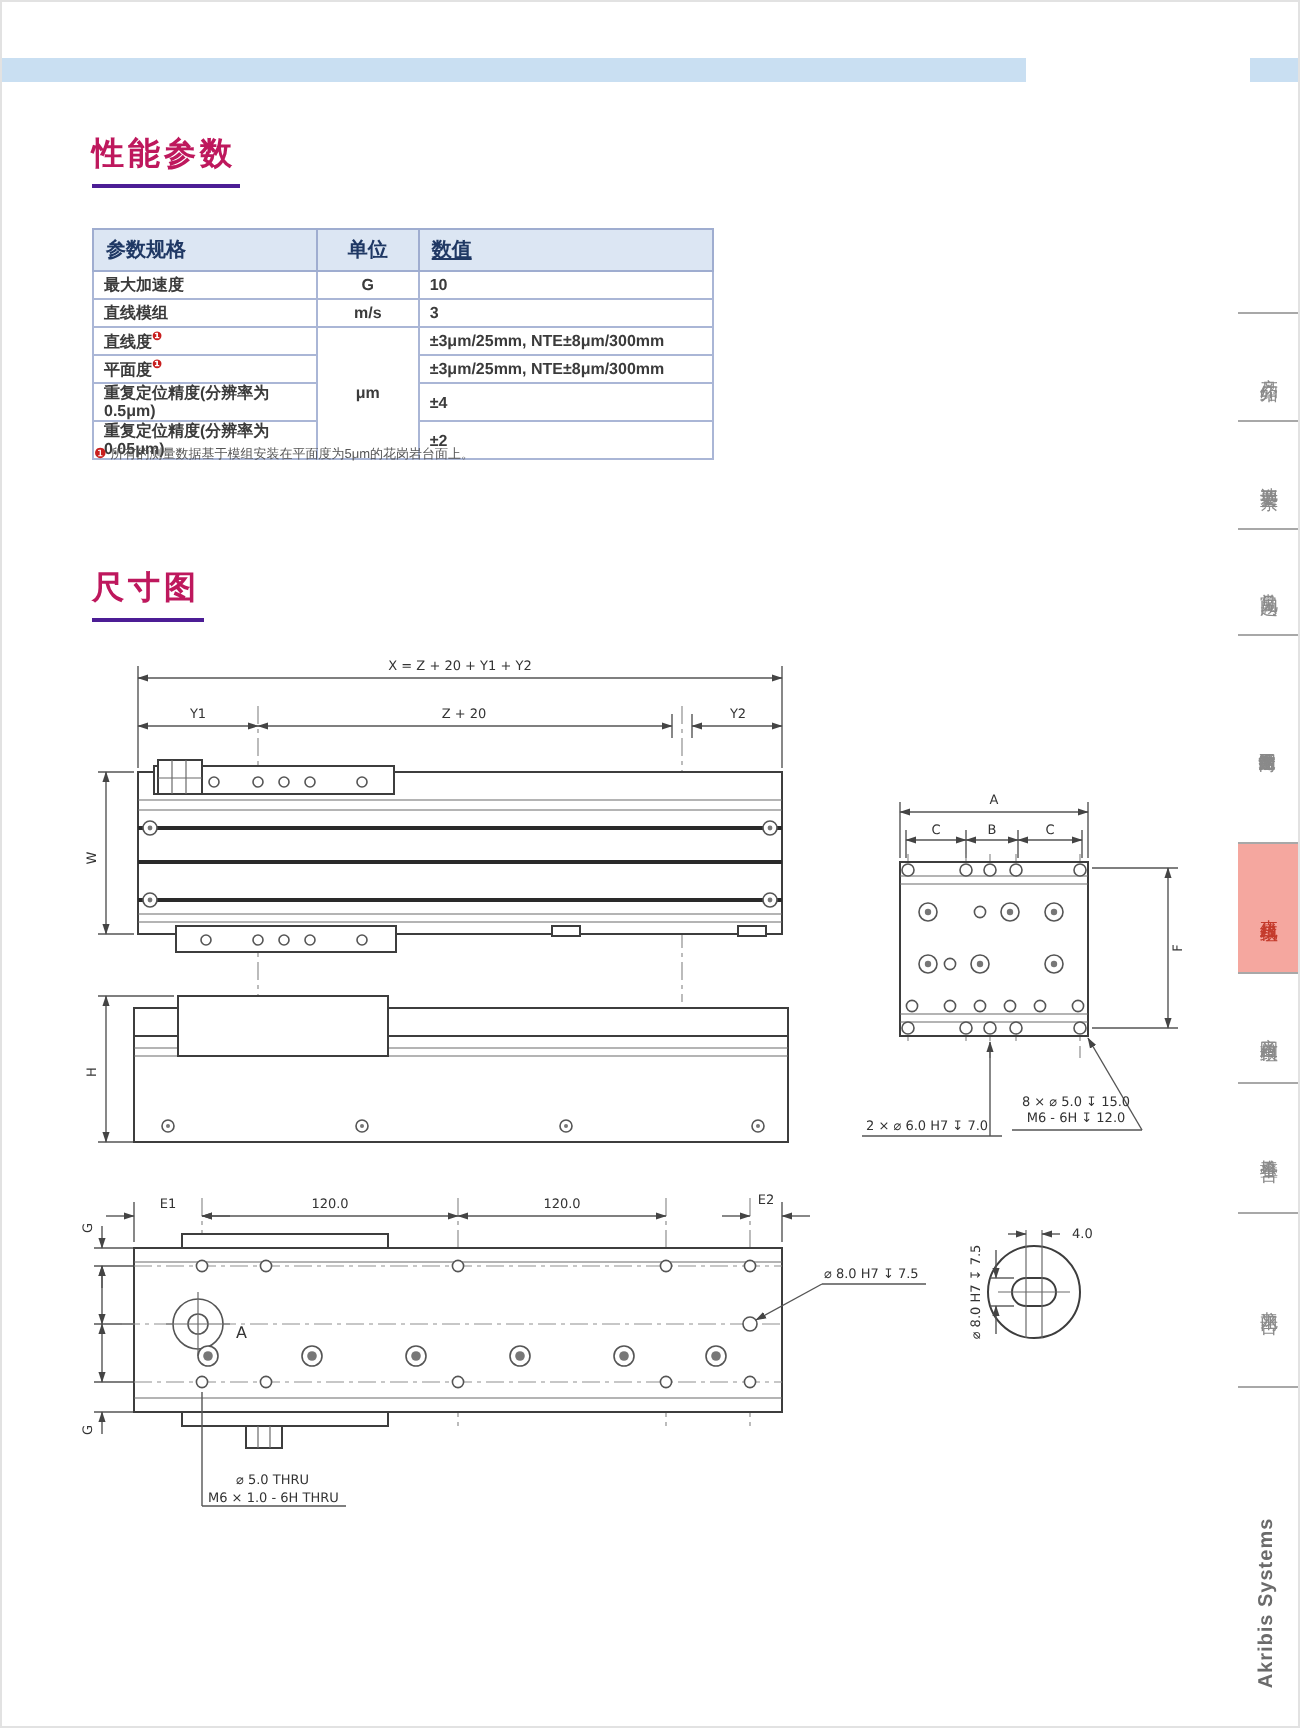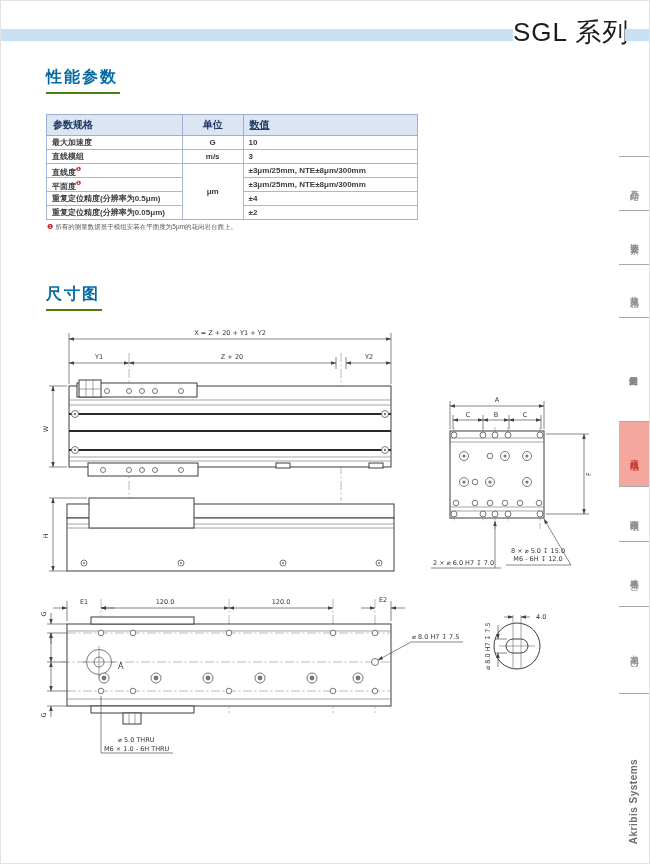--- a/index.html
+++ b/index.html
@@ -7,25 +7,25 @@
         border:1px solid #e2e2e2;box-sizing:border-box;overflow:hidden;
         font-family:"Liberation Sans","DejaVu Sans",sans-serif;color:#222;}
   
   .hbar{position:absolute;top:28px;height:12px;background:#c9dff2;}
   .hbar.left{left:0;width:512px;}
   .hbar.right{left:624px;width:26px;}
   .htitle{position:absolute;left:512px;top:15px;width:112px;text-align:center;
           font-size:26px;line-height:32px;color:#1c1c1c;letter-spacing:1px;white-space:nowrap;}
   
   .sec-heading{position:absolute;left:45px;font-size:16px;font-weight:bold;letter-spacing:2px;
-               color:#0369a1;border-bottom:2px solid #4d7c0f;padding:0 2px 4px 0;}
+               color:#be185d;border-bottom:2px solid #4c1d95;padding:0 2px 4px 0;}
   #heading-perf{top:66px;}
   #heading-dim{top:283px;font-family:Liberation Serif, serif;}
   
-  #spec-table{position:absolute;left:45px;top:113px;width:372px;border-collapse:collapse;
+  #spec-table{position:absolute;left:45px;top:113px;width:311px;border-collapse:collapse;
               border:1.5px solid #7f90bd;}
   #spec-table th{background:#dce6f3;color:#1f3864;font-size:10px;font-weight:bold;
                  height:20px;border:1px solid #9fadd0;padding:0 6px;}
   #spec-table td{font-size:8px;color:#3b3b3b;height:13px;border:1px solid #aab6d6;
                  padding:0 5px;line-height:9px;font-weight:bold;}
   #spec-table th.c1{text-align:left;width:110px;}
   #spec-table th.c2{text-align:center;width:42px;margin-top:44px;}
   #spec-table th.c3{text-align:left;width:145px;text-decoration:underline;}
   #spec-table td.unit{text-align:center;}
   #spec-table sup{color:#c81e1e;font-size:6px;}
@@ -58,21 +58,20 @@
          display:flex;align-items:center;justify-content:center;}
   #brand span{transform:rotate(-90deg);white-space:nowrap;font-size:10px;font-weight:bold;
               color:#6b6b6b;letter-spacing:0.5px;}
 </style>
 </head>
 <body>
 
 <div id="page">
 
   <div class="hbar left"></div>
-  <div class="htitle">SGL 系列</div>
   <div class="hbar right"></div>
 
   <div class="sec-heading" id="heading-perf">性能参数</div>
 
   <table id="spec-table">
     <tbody>
         <tr>
       <th class="c1">参数规格</th>
       <th class="c2">单位</th>
       <th class="c3">数值</th>

